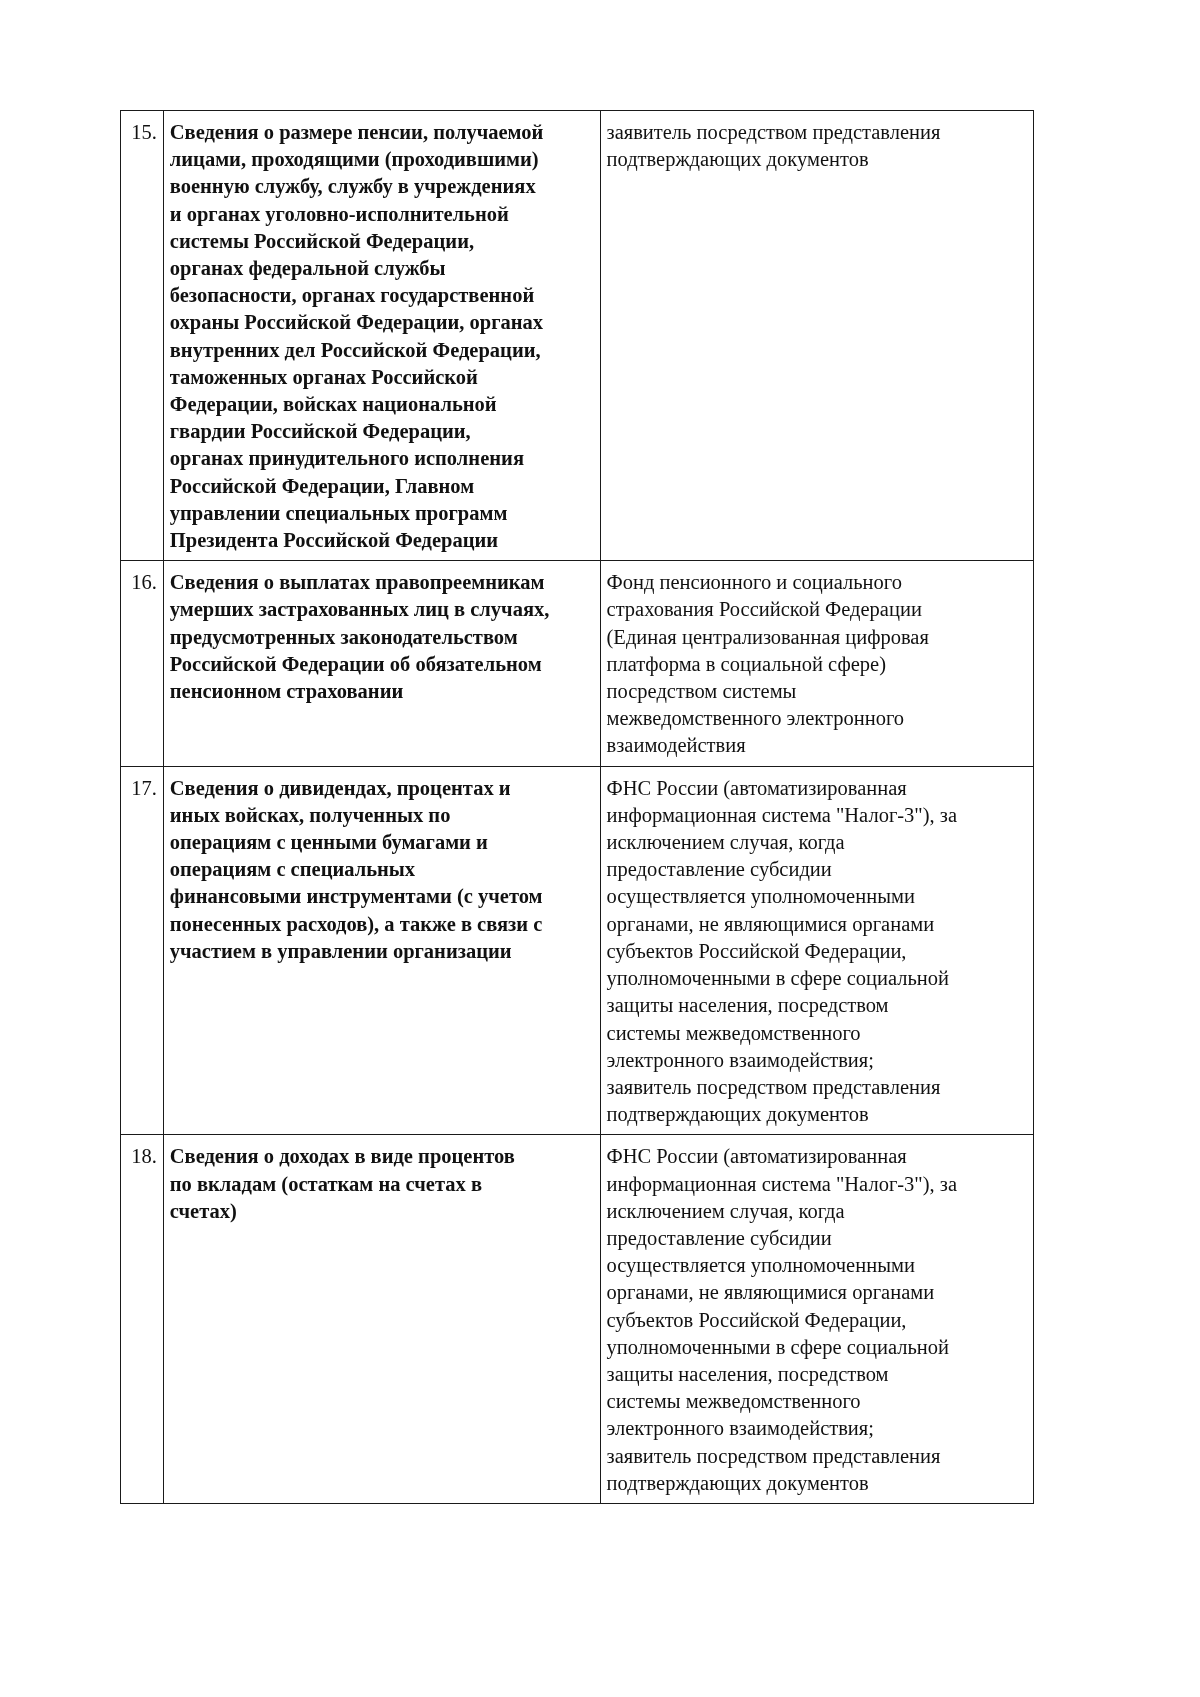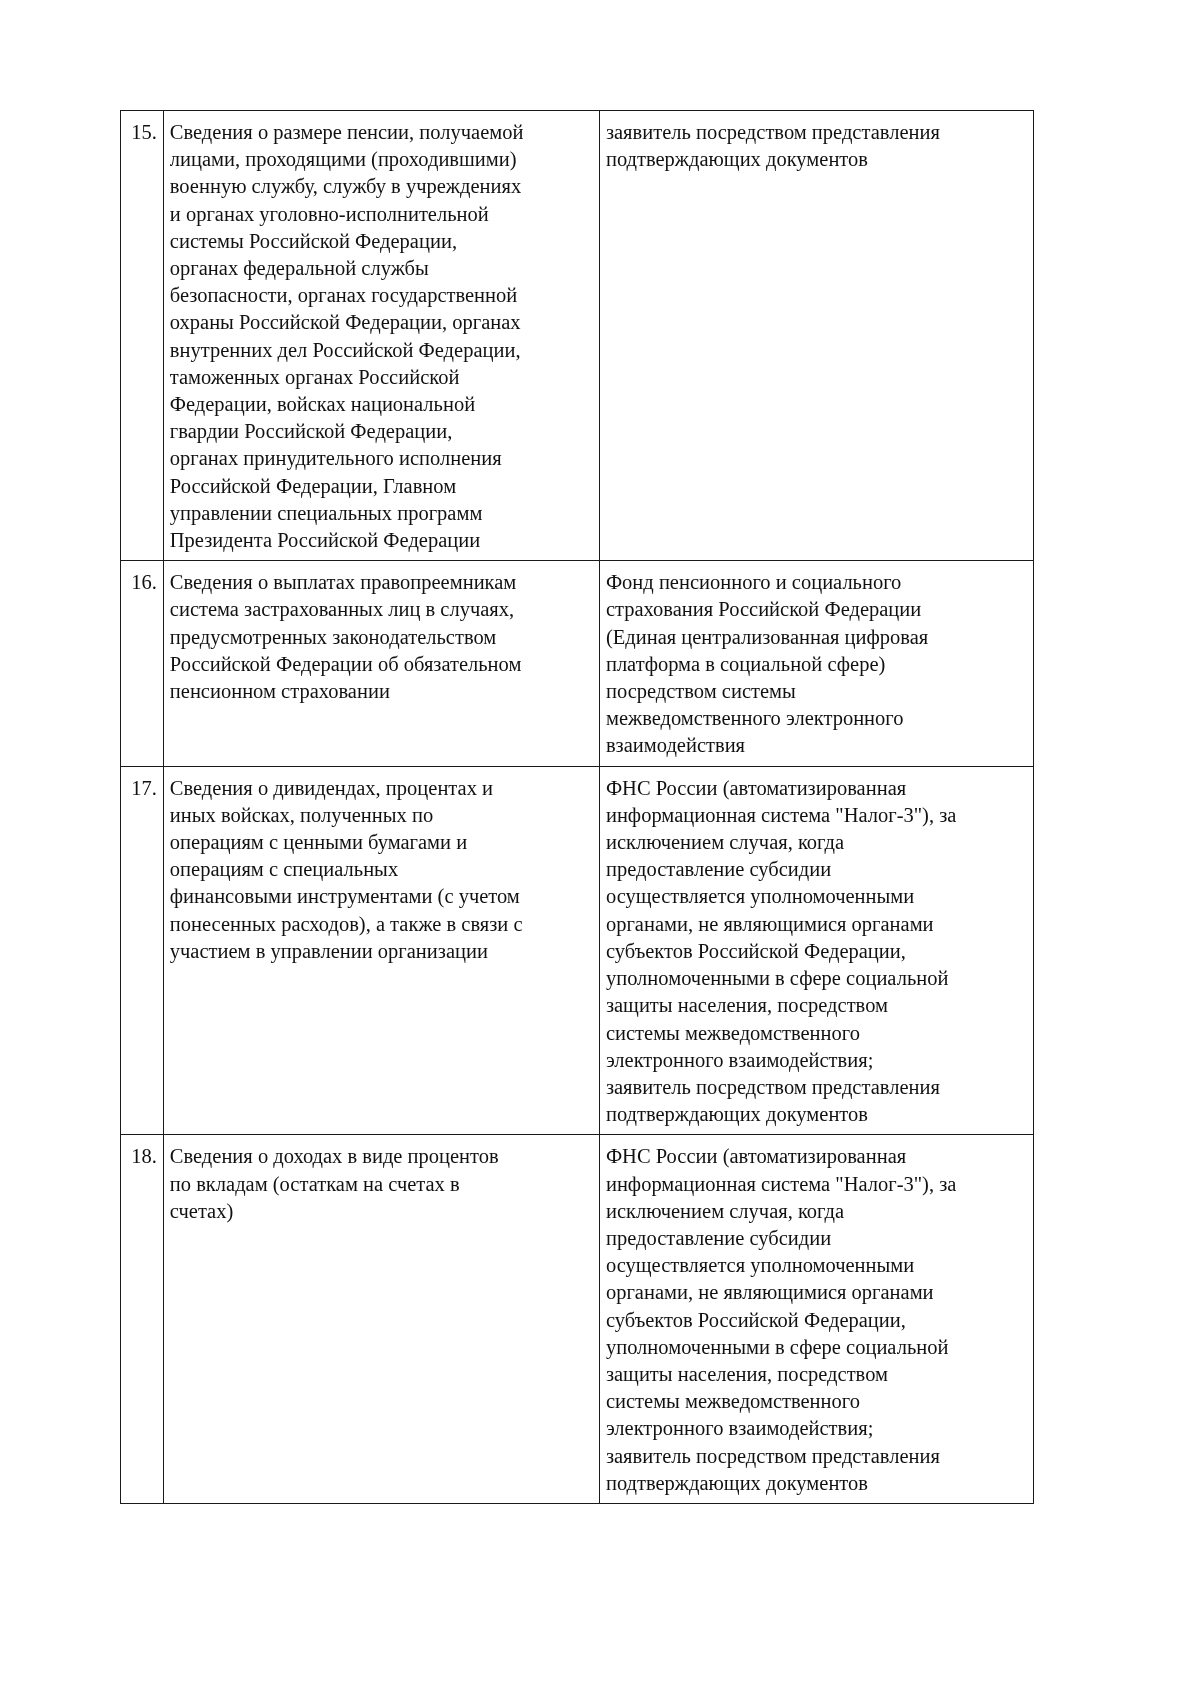--- a/index.html
+++ b/index.html
@@ -7,21 +7,21 @@
   .page { position: absolute; left: 0; top: 0; width: 964px; height: 1697px; background: #fff; }
   table.doc {
     position: absolute; left: 120px; top: 110px;
     width: 914px;
     border-collapse: collapse;
     font-family: "Liberation Serif", "DejaVu Serif", serif;
     font-size: 20.5px; line-height: 27.2px; color: #111;
   }
   table.doc td { border: 1.6px solid #1a1a1a; vertical-align: top; padding: 8px 6px 6px 6px; }
   td.num { width: 30px; text-align: right; padding-right: 4px; }
-  td.what { width: 426px; }
+  td.what { width: 426px; font-weight: bold; }
   td.src { width: 424px; }
   .line { display: block; white-space: nowrap; }
 </style>
 </head>
 <body>
 
 <div class="page">
   <table class="doc">
     <tbody id="tbody">
         <tr style="height: 432px;">
@@ -46,21 +46,21 @@
           </td>
           <td class="src">
             <span class="line">заявитель посредством представления</span>
             <span class="line">подтверждающих документов</span>
           </td>
         </tr>
         <tr style="height: 205px;">
           <td class="num">16.</td>
           <td class="what">
             <span class="line">Сведения о выплатах правопреемникам</span>
-            <span class="line">система застрахованных лиц в случаях,</span>
+            <span class="line">умерших застрахованных лиц в случаях,</span>
             <span class="line">предусмотренных законодательством</span>
             <span class="line">Российской Федерации об обязательном</span>
             <span class="line">пенсионном страховании</span>
           </td>
           <td class="src">
             <span class="line">Фонд пенсионного и социального</span>
             <span class="line">страхования Российской Федерации</span>
             <span class="line">(Единая централизованная цифровая</span>
             <span class="line">платформа в социальной сфере)</span>
             <span class="line">посредством системы</span>

